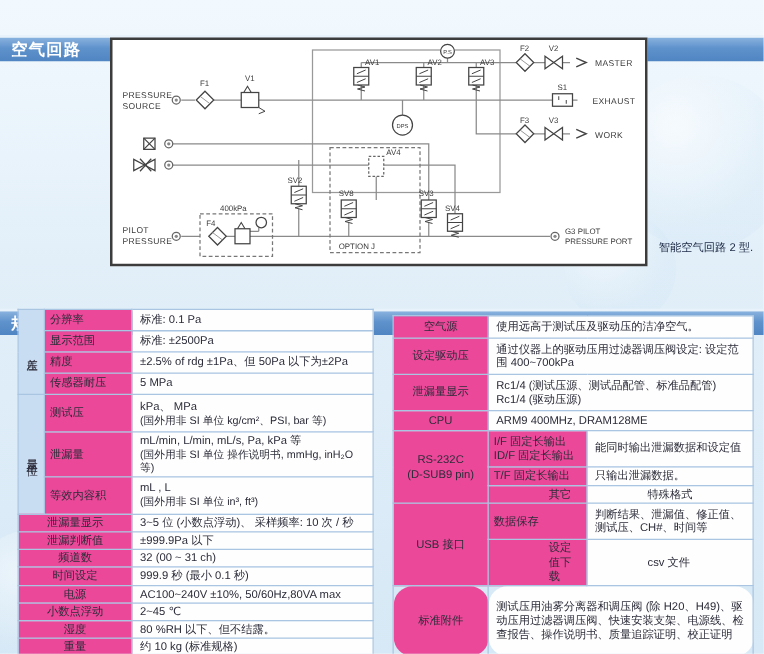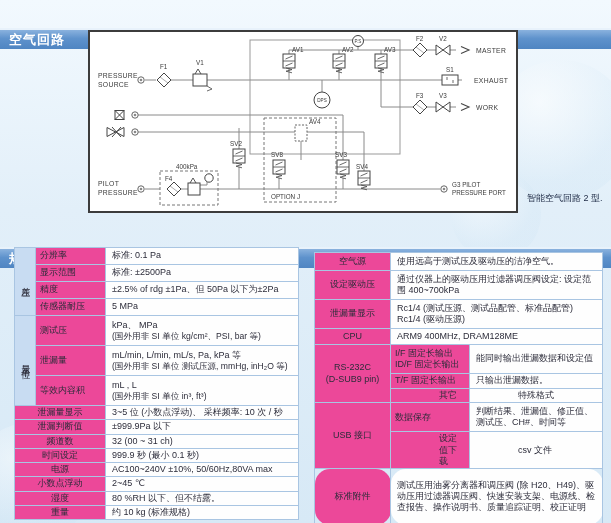--- a/index.html
+++ b/index.html
@@ -235,21 +235,21 @@
     <td class="lab-l">测试压</td>
     <td class="val">
       <div>kPa、 MPa</div>
       <div class="sub2">(国外用非 SI 单位 kg/cm²、PSI, bar 等)</div>
     </td>
   </tr>
   <tr class="h30">
     <td class="lab-l">泄漏量</td>
     <td class="val">
       <div>mL/min, L/min, mL/s, Pa, kPa 等</div>
-      <div class="sub2">(国外用非 SI 单位 测试压源, mmHg, inH₂O 等)</div>
+      <div class="sub2">(国外用非 SI 单位 操作说明书, mmHg, inH₂O 等)</div>
     </td>
   </tr>
   <tr class="h30">
     <td class="lab-l">等效内容积</td>
     <td class="val">
       <div>mL , L</div>
       <div class="sub2">(国外用非 SI 单位 in³, ft³)</div>
     </td>
   </tr>
   <tr class="h13">

